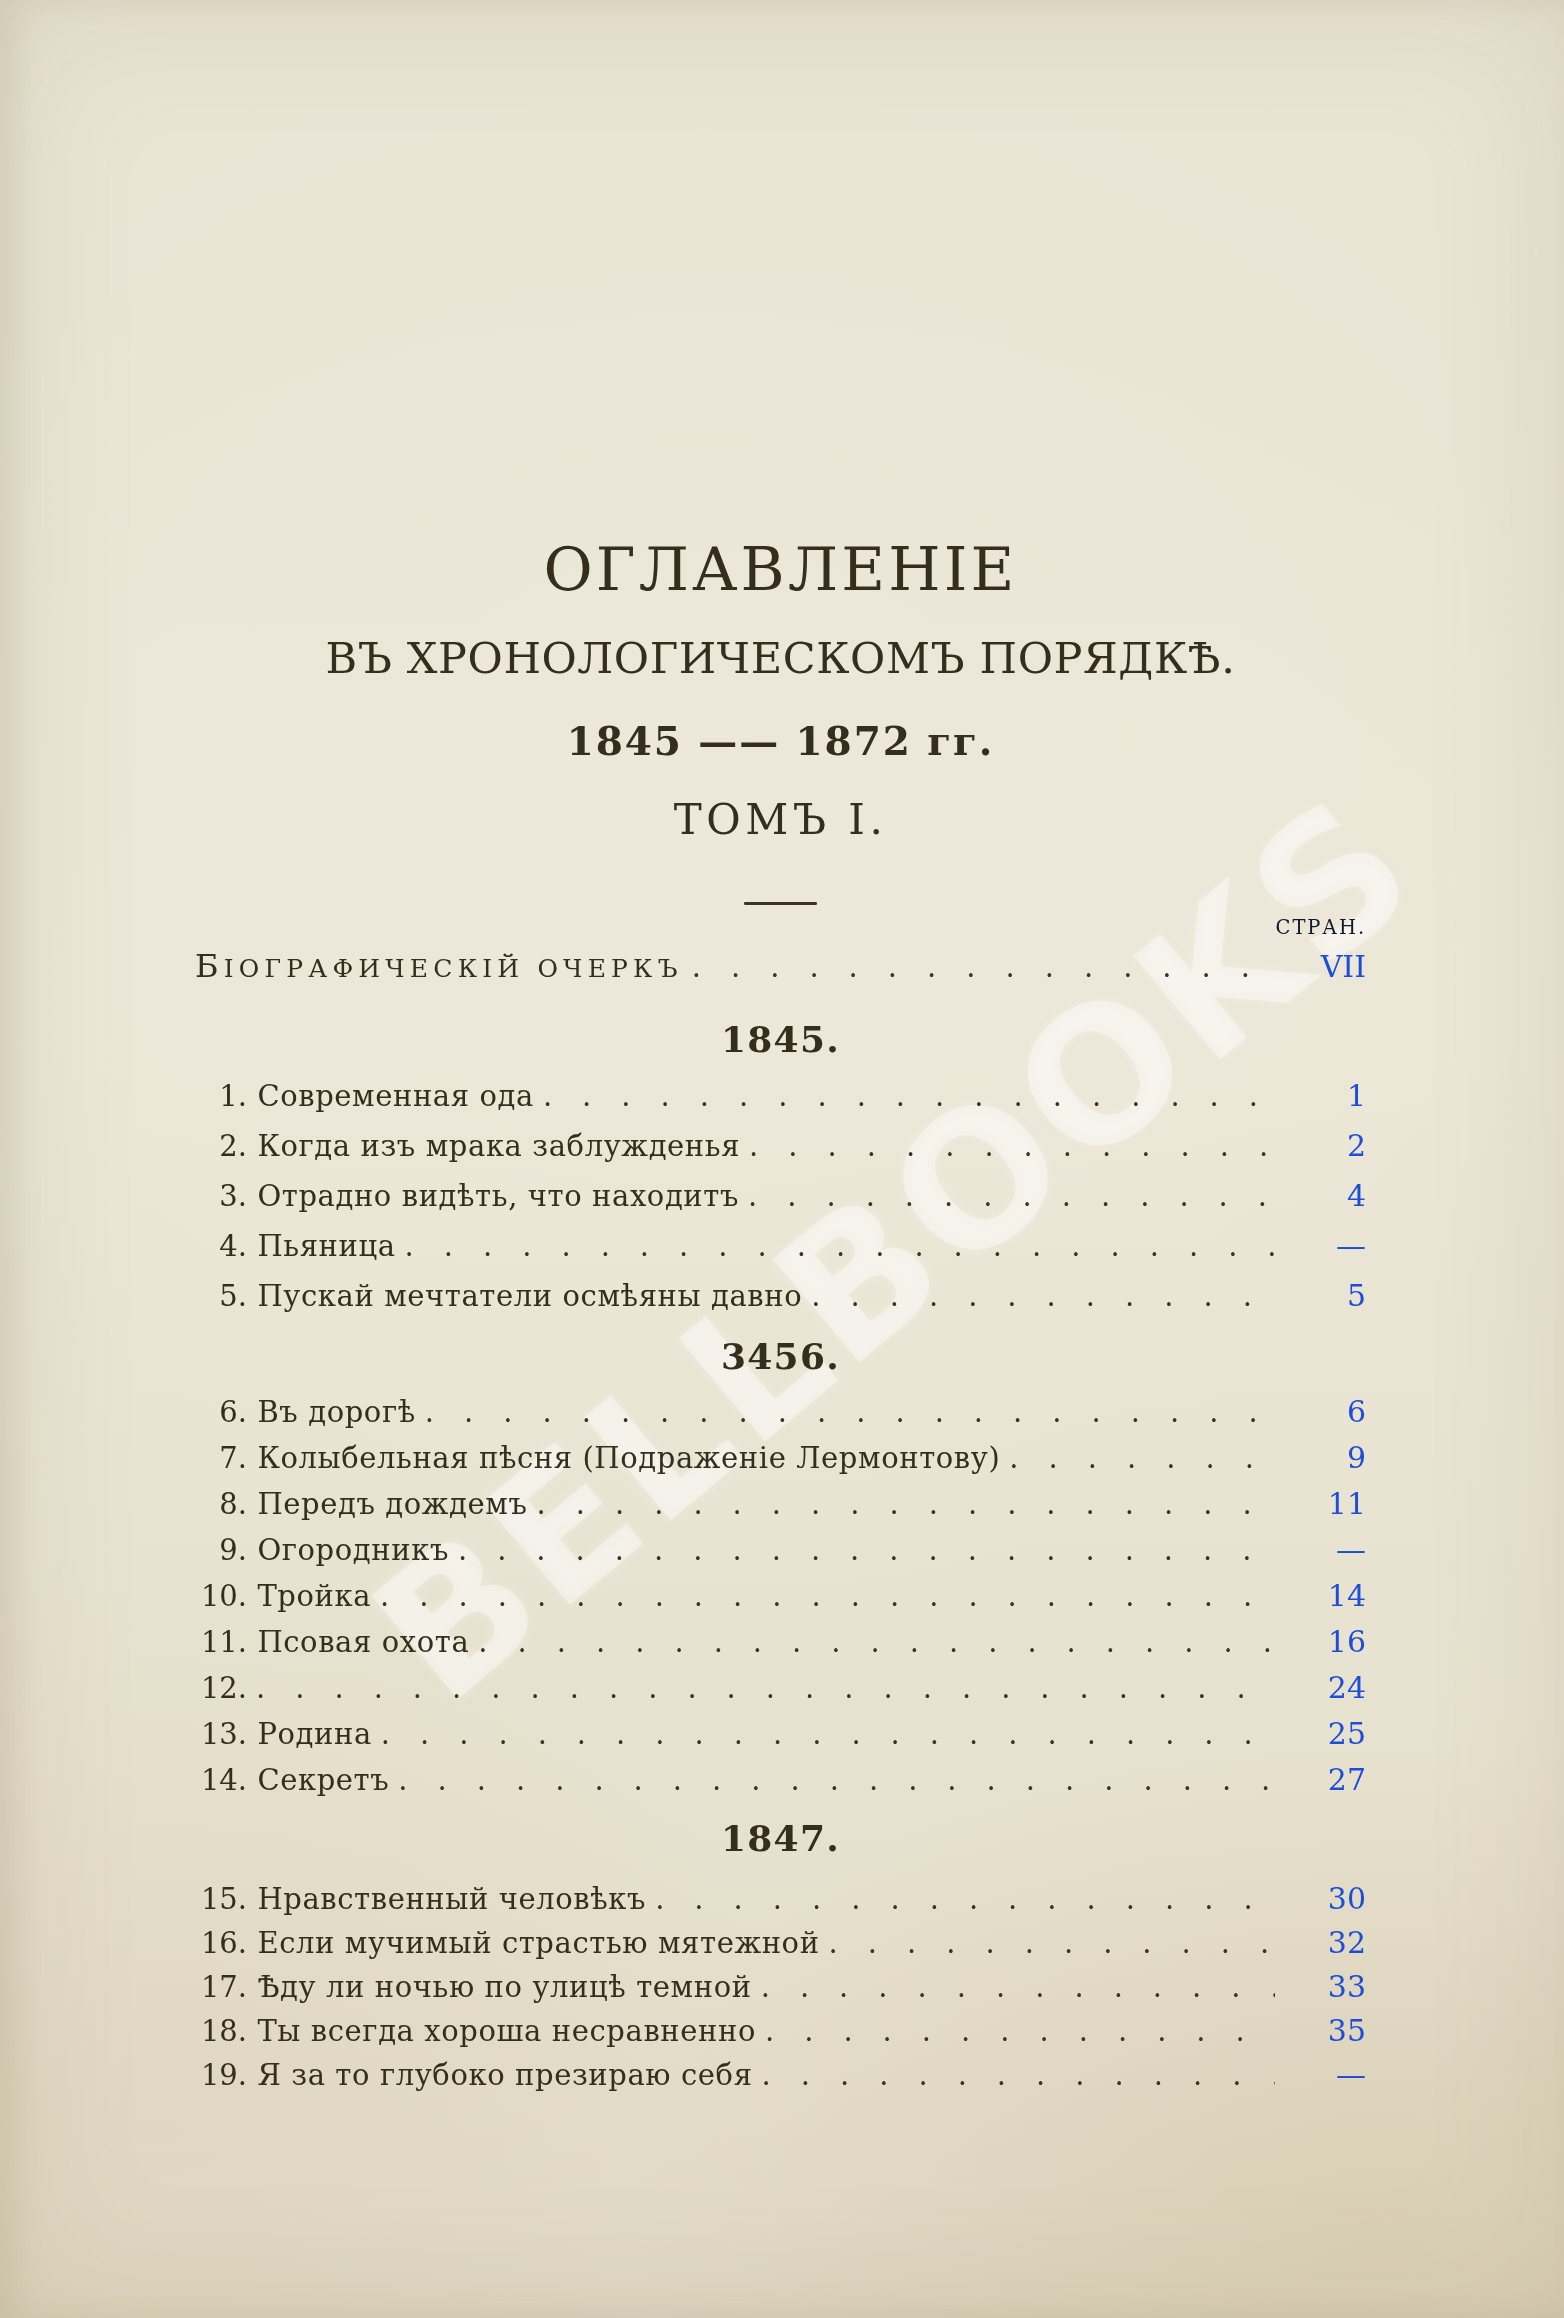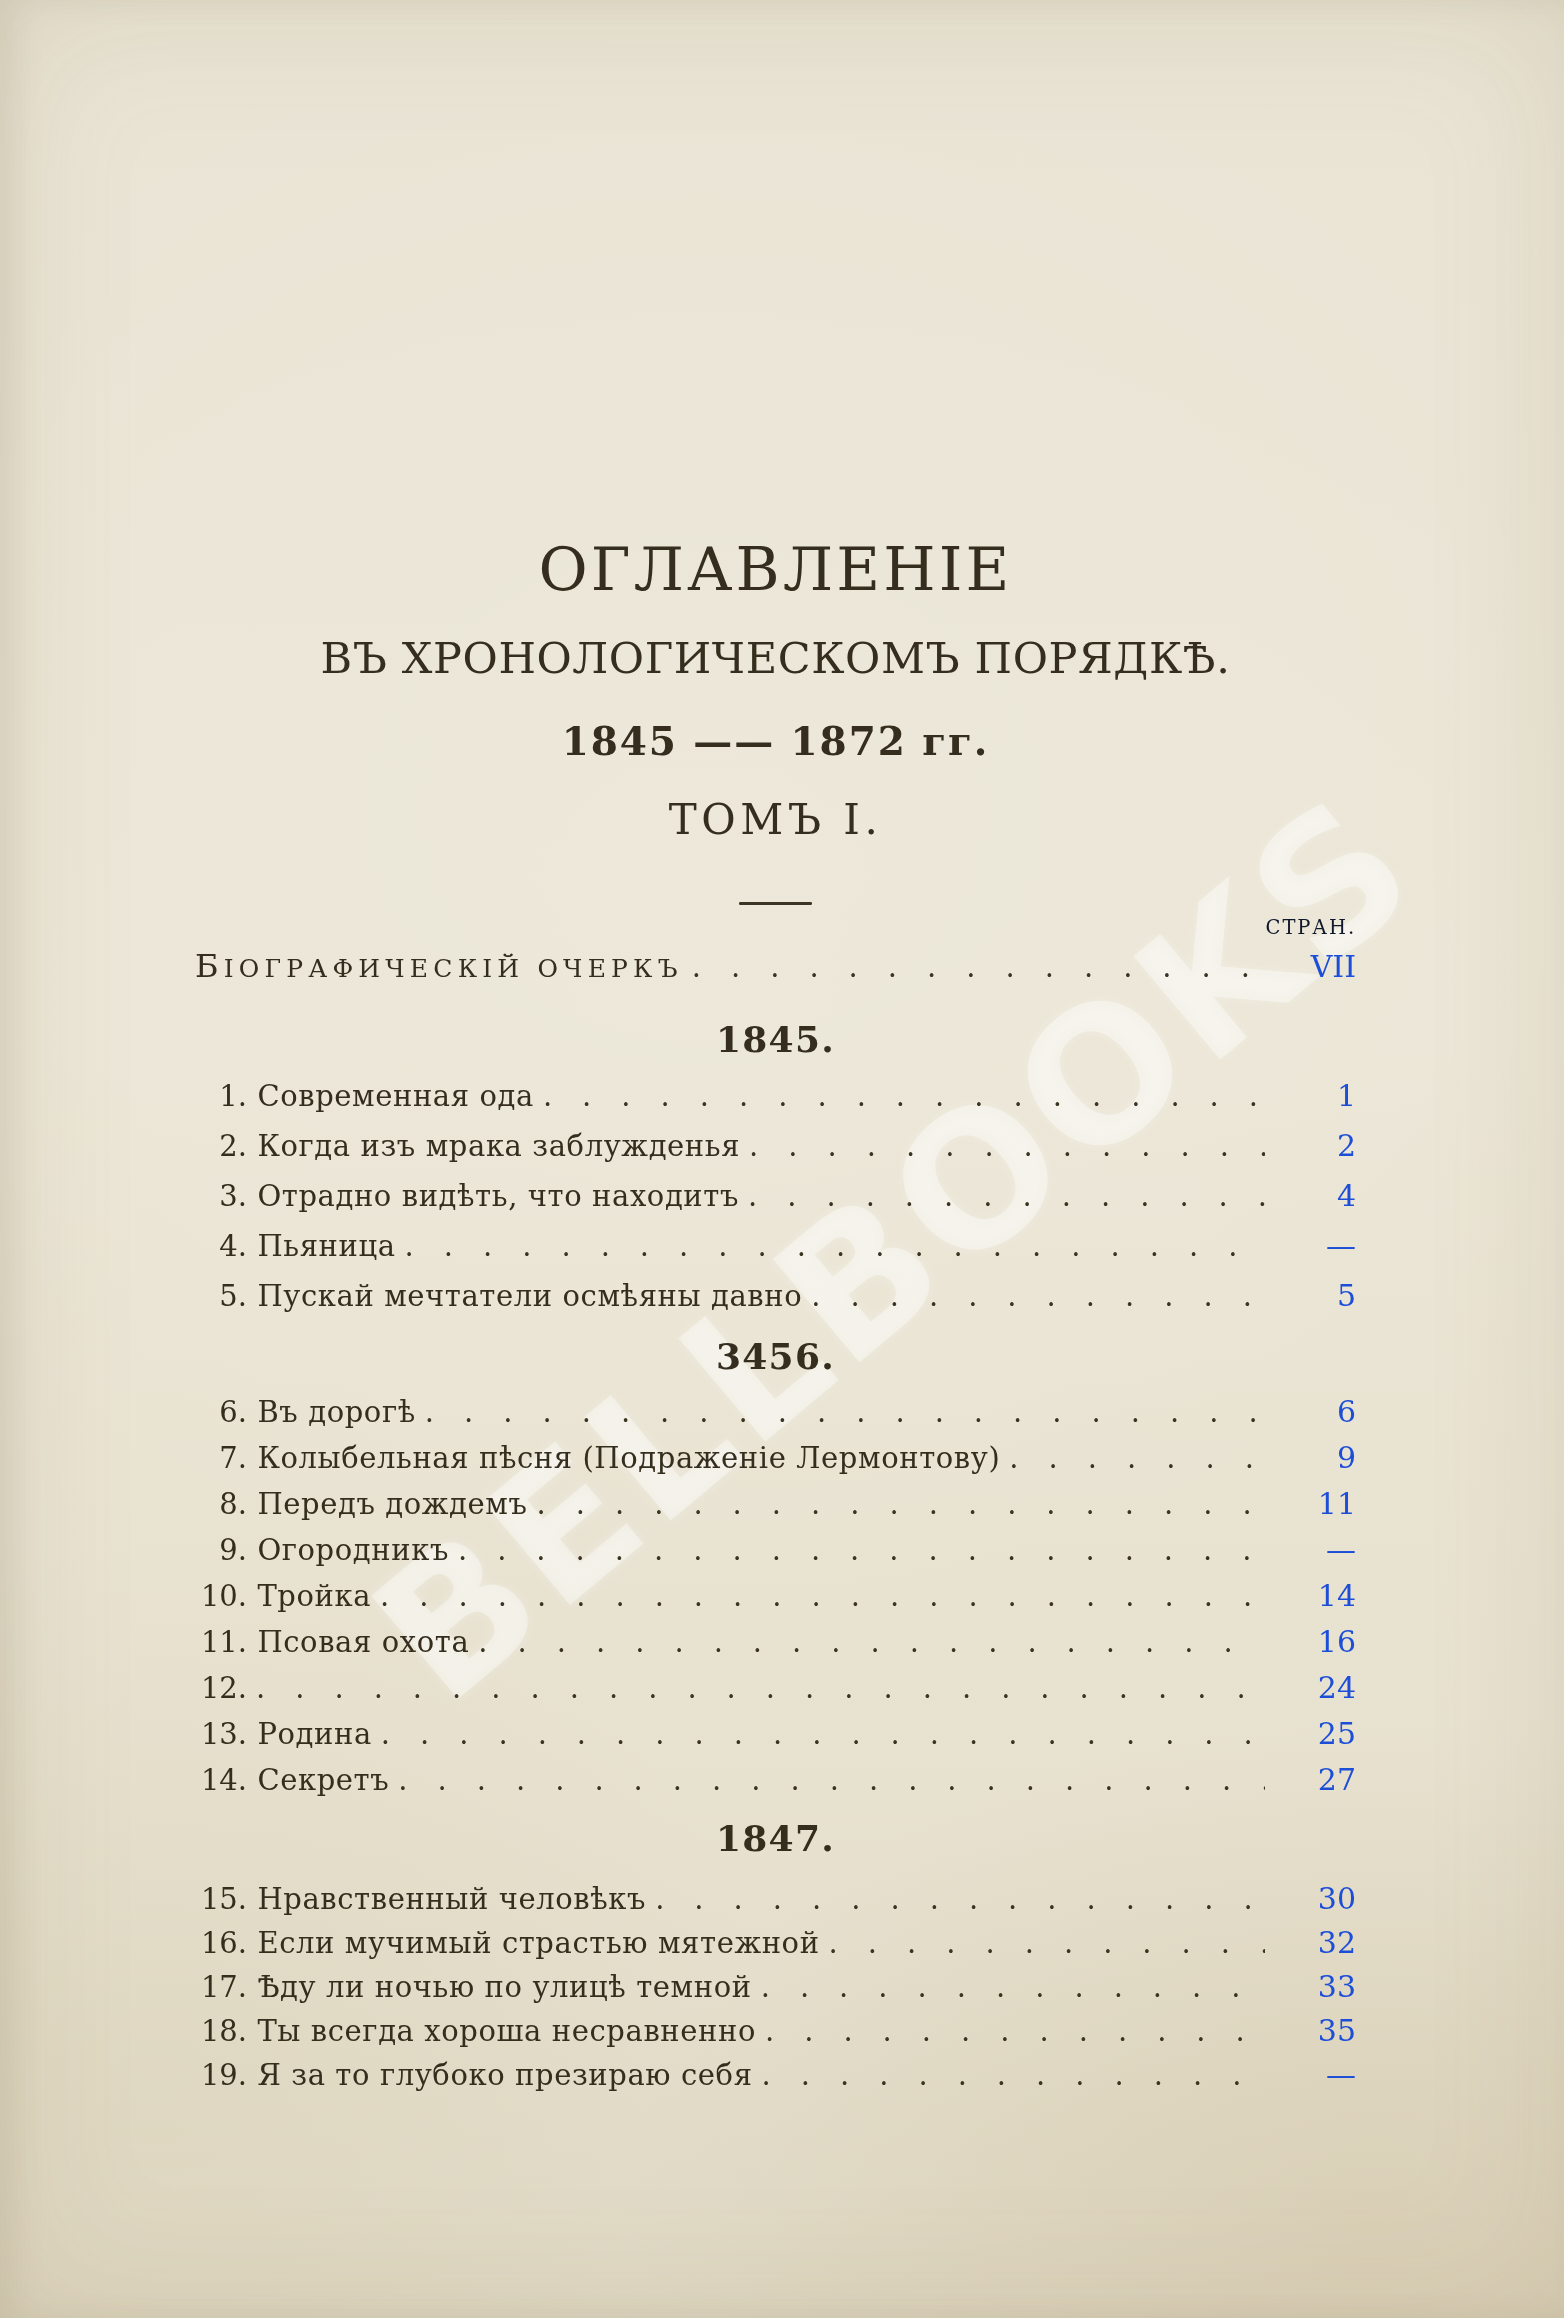--- a/index.html
+++ b/index.html
@@ -33,21 +33,21 @@
     transform: rotate(-40deg);
     transform-origin: 50% 50%;
     text-shadow: 0 0 11.7px rgba(255,255,255,0.25);
     pointer-events: none;
     user-select: none;
   }
 
   .content {
     position: absolute;
     left: 195px;
-    right: 208px;
+    right: 198px;
     top: 538px;
   }
 
   .title-main {
     text-align: center;
     font-size: 60px;
     line-height: 1.05;
     letter-spacing: 3.2px;
     white-space: nowrap;
   }

